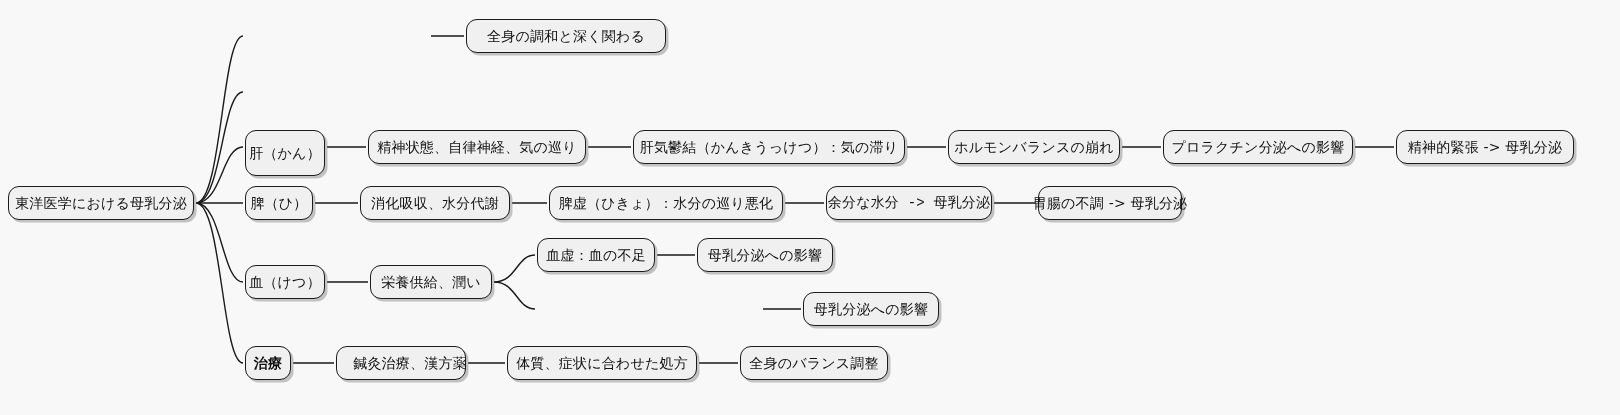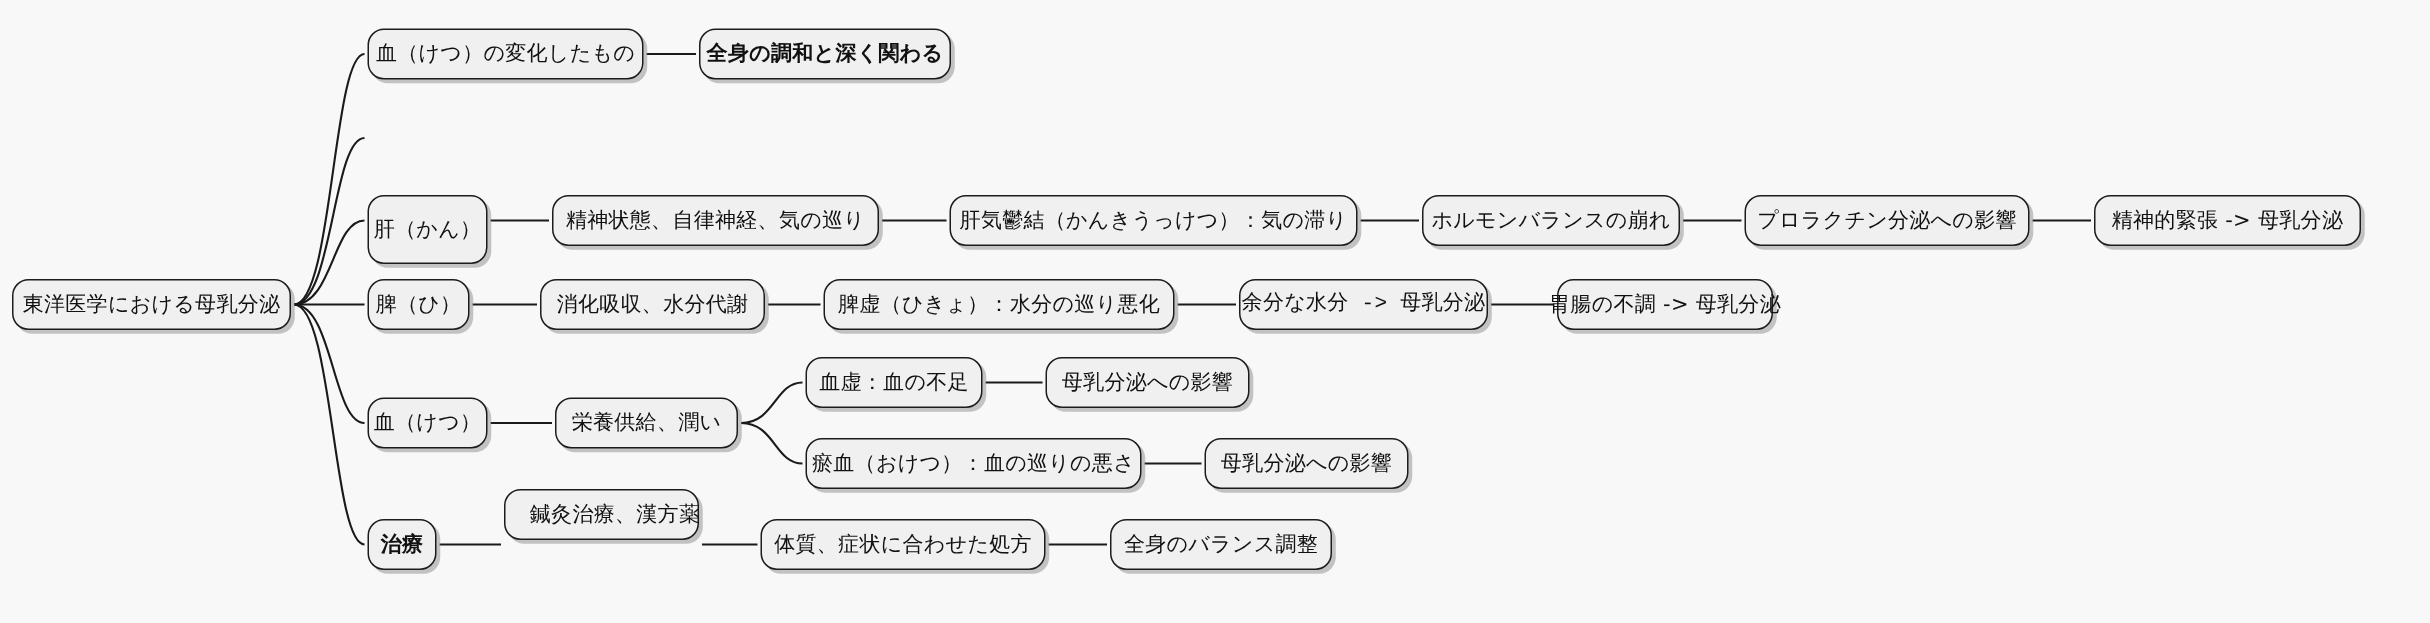--- a/index.html
+++ b/index.html
@@ -86,24 +86,21 @@
       <path class="edge" d="M 657 255 L 695 255"></path>
       <path class="edge" d="M 494 282 C 516.55 282, 516.55 309, 535 309"></path>
       <path class="edge" d="M 763 309 L 801 309"></path>
       <path class="edge" d="M 293 363 L 334 363"></path>
       <path class="edge" d="M 468 363 L 505 363"></path>
       <path class="edge" d="M 699 363 L 738 363"></path>
     </svg>
 <div class="node root" style="left: 8px; top: 186px; width: 186px; height: 34px;">
       <span class="node-label">東洋医学における母乳分泌</span>
     </div>
-    <div class="node" style="left: 245px; top: 19px; width: 184px; height: 34px;">
-      <span class="node-label">血（けつ）の変化したもの</span>
-    </div>
-    <div class="node" style="left: 466px; top: 19px; width: 168px; height: 34px; font-weight: bold;">
+    <div class="node" style="left: 466px; top: 19px; width: 200px; height: 34px;">
       <span class="node-label">全身の調和と深く関わる</span>
     </div>
     <div class="node" style="left: 245px; top: 130px; width: 80px; height: 46px;">
       <span class="node-label">肝（かん）</span>
     </div>
     <div class="node" style="left: 368px; top: 130px; width: 218px; height: 34px;">
       <span class="node-label">精神状態、自律神経、気の巡り</span>
     </div>
     <div class="node" style="left: 633px; top: 130px; width: 272px; height: 34px;">
       <span class="node-label">肝気鬱結（かんきうっけつ）：気の滞り</span>
@@ -137,30 +134,27 @@
     </div>
     <div class="node" style="left: 370px; top: 265px; width: 122px; height: 34px;">
       <span class="node-label">栄養供給、潤い</span>
     </div>
     <div class="node" style="left: 537px; top: 238px; width: 118px; height: 34px;">
       <span class="node-label">血虚：血の不足</span>
     </div>
     <div class="node" style="left: 697px; top: 238px; width: 136px; height: 34px;">
       <span class="node-label">母乳分泌への影響</span>
     </div>
-    <div class="node" style="left: 537px; top: 292px; width: 224px; height: 34px;">
-      <span class="node-label">瘀血（おけつ）：血の巡りの悪さ</span>
-    </div>
     <div class="node" style="left: 803px; top: 292px; width: 136px; height: 34px;">
       <span class="node-label">母乳分泌への影響</span>
     </div>
     <div class="node" style="left: 245px; top: 346px; width: 46px; height: 34px; font-weight: bold;">
       <span class="node-label">治療</span>
     </div>
-    <div class="node" style="left: 336px; top: 326px; width: 130px; height: 34px; padding-left: 20px;">
+    <div class="node" style="left: 336px; top: 346px; width: 130px; height: 34px; padding-left: 20px;">
       <span class="node-label">鍼灸治療、漢方薬</span>
     </div>
     <div class="node" style="left: 507px; top: 346px; width: 190px; height: 34px;">
       <span class="node-label">体質、症状に合わせた処方</span>
     </div>
     <div class="node" style="left: 740px; top: 346px; width: 148px; height: 34px;">
       <span class="node-label">全身のバランス調整</span>
     </div>
   </div>
 

